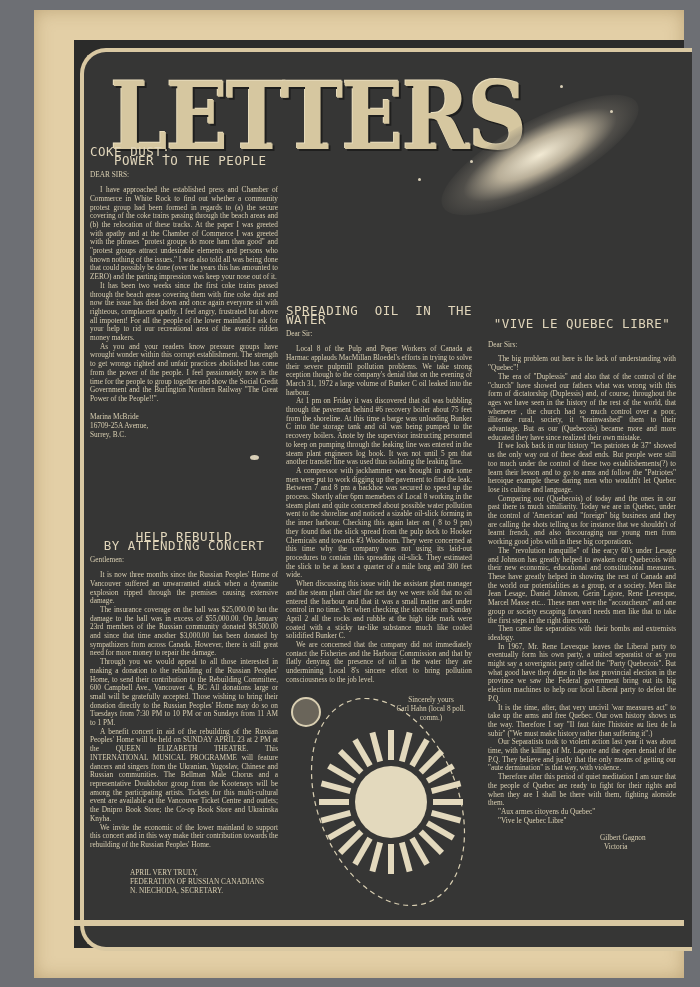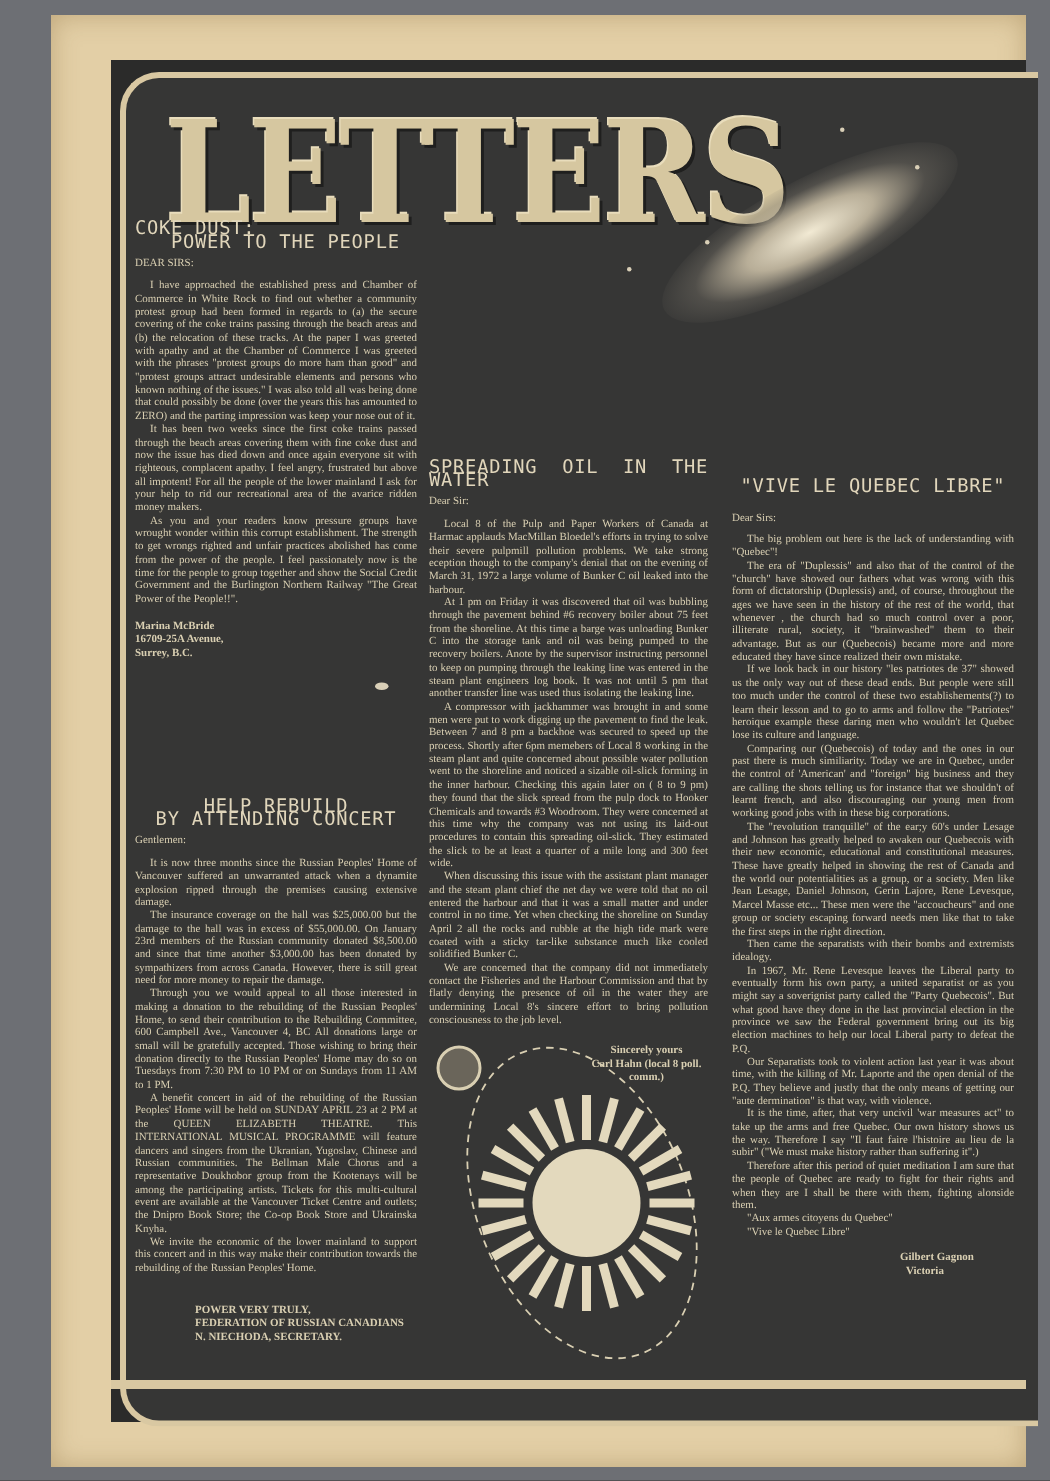--- a/index.html
+++ b/index.html
@@ -15,21 +15,21 @@
     color:#d6c7a0;line-height:100px;transform:scaleY(1.15);transform-origin:top left;
     text-shadow:2px 2px 0 #1f1f1e, -1px -1px 0 #e9ddbc;}
   .galaxy{position:absolute;left:430px;top:120px;width:220px;height:70px;
     background:radial-gradient(ellipse at center,#f2ead4 0%,#b8ae98 30%,rgba(120,115,105,.4) 55%,rgba(54,54,53,0) 75%);
     transform:rotate(-28deg);border-radius:50%;}
   .star{position:absolute;width:3px;height:3px;background:#d9cfb7;border-radius:50%;}
   .col{position:absolute;color:#d9cfb2;font-size:7.3px;line-height:8.7px;text-align:justify;}
   .col p{margin:0;text-indent:10px;}
   .headline{font-family:"DejaVu Sans Mono",monospace;color:#e1d6bb;font-size:12.5px;letter-spacing:.5px;}
   .salutation{font-size:7.3px;margin:6px 0 6px 0;}
-  .sig{font-size:7.3px;line-height:9px;font-weight:bold;}
+  .sig{font-size:7.3px;line-height:9px;}
   .sun-wrap{position:absolute;left:288px;top:690px;width:190px;height:225px;}
 </style>
 </head>
 <body>
 
 <div class="paper"></div>
 <div class="frame"></div>
 <div class="inner"></div>
 
 <div class="masthead">
@@ -60,21 +60,21 @@
 <div class="col" style="left:90px;top:533px;width:188px;">
   <div class="headline" style="text-align:center">HELP REBUILD</div>
   <div class="headline" style="text-align:center">BY ATTENDING CONCERT</div>
   <div class="salutation">Gentlemen:</div>
   <p>It is now three months since the Russian Peoples' Home of Vancouver suffered an unwarranted attack when a dynamite explosion ripped through the premises causing extensive damage.</p>
   <p>The insurance coverage on the hall was $25,000.00 but the damage to the hall was in excess of $55,000.00. On January 23rd members of the Russian community donated $8,500.00 and since that time another $3,000.00 has been donated by sympathizers from across Canada. However, there is still great need for more money to repair the damage.</p>
   <p>Through you we would appeal to all those interested in making a donation to the rebuilding of the Russian Peoples' Home, to send their contribution to the Rebuilding Committee, 600 Campbell Ave., Vancouver 4, BC All donations large or small will be gratefully accepted. Those wishing to bring their donation directly to the Russian Peoples' Home may do so on Tuesdays from 7:30 PM to 10 PM or on Sundays from 11 AM to 1 PM.</p>
   <p>A benefit concert in aid of the rebuilding of the Russian Peoples' Home will be held on SUNDAY APRIL 23 at 2 PM at the QUEEN ELIZABETH THEATRE. This INTERNATIONAL MUSICAL PROGRAMME will feature dancers and singers from the Ukranian, Yugoslav, Chinese and Russian communities. The Bellman Male Chorus and a representative Doukhobor group from the Kootenays will be among the participating artists. Tickets for this multi-cultural event are available at the Vancouver Ticket Centre and outlets; the Dnipro Book Store; the Co-op Book Store and Ukrainska Knyha.</p>
   <p>We invite the economic of the lower mainland to support this concert and in this way make their contribution towards the rebuilding of the Russian Peoples' Home.</p>
   <div class="sig" style="margin:18px 0 0 40px;text-align:left">
-    <div>POWER VERY TRULY,</div>
+    <div>APRIL VERY TRULY,</div>
     <div>FEDERATION OF RUSSIAN CANADIANS</div>
     <div>N. NIECHODA, SECRETARY.</div>
   </div>
 </div>
 
 <div class="col" style="left:286px;top:287px;width:186px;margin-top:20px;">
   <div class="headline">SPREADING OIL IN THE WATER</div>
   <div class="salutation">Dear Sir:</div>
   <p>Local 8 of the Pulp and Paper Workers of Canada at Harmac applauds MacMillan Bloedel's efforts in trying to solve their severe pulpmill pollution problems. We take strong eception though to the company's denial that on the evening of March 31, 1972 a large volume of Bunker C oil leaked into the harbour.</p>
   <p>At 1 pm on Friday it was discovered that oil was bubbling through the pavement behind #6 recovery boiler about 75 feet from the shoreline. At this time a barge was unloading Bunker C into the storage tank and oil was being pumped to the recovery boilers. Anote by the supervisor instructing personnel to keep on pumping through the leaking line was entered in the steam plant engineers log book. It was not until 5 pm that another transfer line was used thus isolating the leaking line.</p>
@@ -127,22 +127,22 @@
 <div class="col" style="left:488px;top:320px;width:188px;">
   <div class="headline" style="text-align:center">"VIVE LE QUEBEC LIBRE"</div>
   <div class="salutation" style="margin-top:12px">Dear Sirs:</div>
   <p>The big problem out here is the lack of understanding with "Quebec"!</p>
   <p>The era of "Duplessis" and also that of the control of the "church" have showed our fathers what was wrong with this form of dictatorship (Duplessis) and, of course, throughout the ages we have seen in the history of the rest of the world, that whenever , the church had so much control over a poor, illiterate rural, society, it "brainwashed" them to their advantage. But as our (Quebecois) became more and more educated they have since realized their own mistake.</p>
   <p>If we look back in our history "les patriotes de 37" showed us the only way out of these dead ends. But people were still too much under the control of these two establishements(?) to learn their lesson and to go to arms and follow the "Patriotes" heroique example these daring men who wouldn't let Quebec lose its culture and language.</p>
   <p>Comparing our (Quebecois) of today and the ones in our past there is much similiarity. Today we are in Quebec, under the control of 'American' and "foreign" big business and they are calling the shots telling us for instance that we shouldn't of learnt french, and also discouraging our young men from working good jobs with in these big corporations.</p>
   <p>The "revolution tranquille" of the ear;y 60's under Lesage and Johnson has greatly helped to awaken our Quebecois with their new economic, educational and constitutional measures. These have greatly helped in showing the rest of Canada and the world our potentialities as a group, or a society. Men like Jean Lesage, Daniel Johnson, Gerin Lajore, Rene Levesque, Marcel Masse etc... These men were the "accoucheurs" and one group or society escaping forward needs men like that to take the first steps in the right direction.</p>
   <p>Then came the separatists with their bombs and extremists idealogy.</p>
   <p>In 1967, Mr. Rene Levesque leaves the Liberal party to eventually form his own party, a united separatist or as you might say a soverignist party called the "Party Quebecois". But what good have they done in the last provincial election in the province we saw the Federal government bring out its big election machines to help our local Liberal party to defeat the P.Q.</p>
+  <p>It is the time, after, that very uncivil 'war measures act" to take up the arms and free Quebec. Our own history shows us the way. Therefore I say "Il faut faire l'histoire au lieu de la subir" ("We must make history rather than suffering it".)</p>
   <p>Our Separatists took to violent action last year it was about time, with the killing of Mr. Laporte and the open denial of the P.Q. They believe and justly that the only means of getting our "aute dermination" is that way, with violence.</p>
-  <p>It is the time, after, that very uncivil 'war measures act" to take up the arms and free Quebec. Our own history shows us the way. Therefore I say "Il faut faire l'histoire au lieu de la subir" ("We must make history rather than suffering it".)</p>
   <p>Therefore after this period of quiet meditation I am sure that the people of Quebec are ready to fight for their rights and when they are I shall be there with them, fighting alonside them.</p>
   <p>"Aux armes citoyens du Quebec"</p>
   <p>"Vive le Quebec Libre"</p>
   <div class="sig" style="margin:8px 0 0 112px;text-align:left">
     <div>Gilbert Gagnon</div>
     <div style="padding-left:4px">Victoria</div>
   </div>
 </div>
 
 <div class="bottom-strip"></div>

